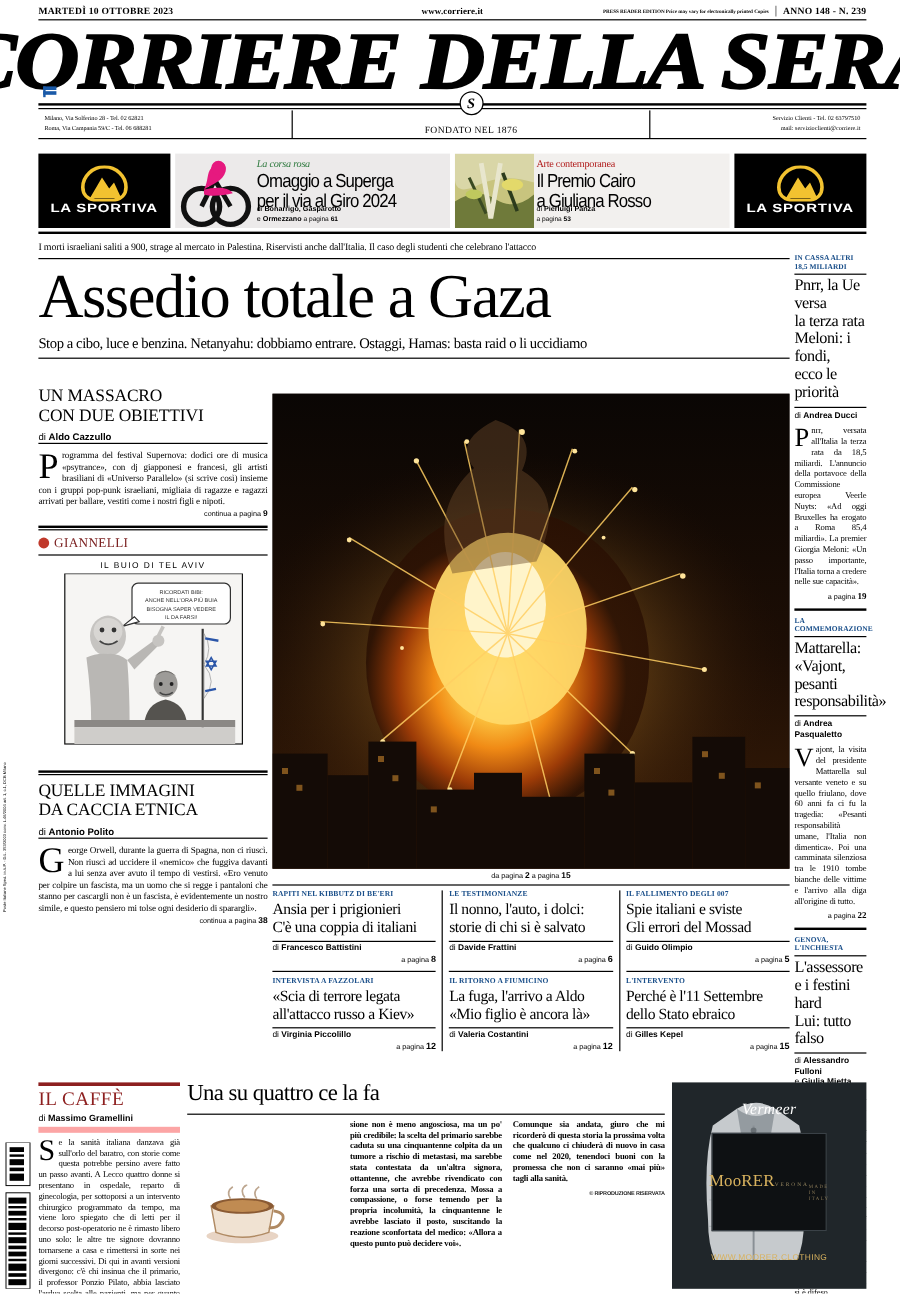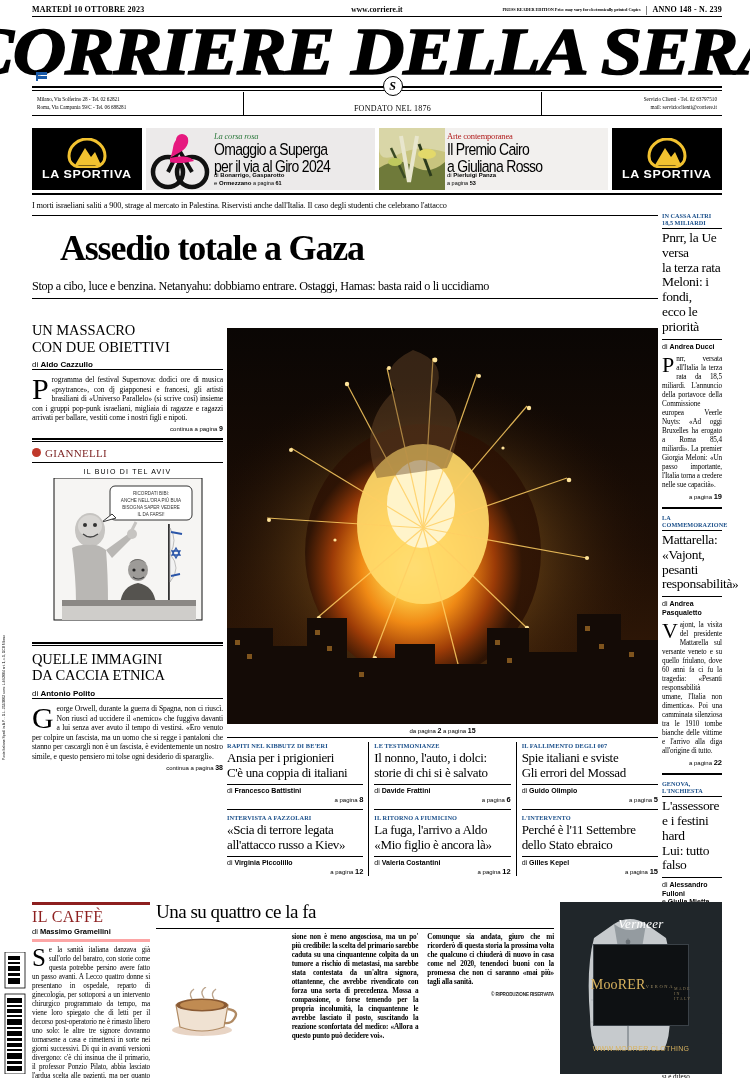--- a/index.html
+++ b/index.html
@@ -143,24 +143,23 @@
   .col-center { position:absolute; left:195px; top:0; width:431px; }
   .col-right  { position:absolute; left:630px; top:0; width:60px; }
 
   
   .strap {
     font-size: 8.3px; line-height: 11px; letter-spacing: -.15px;
     padding-bottom: 4px; border-bottom: 1px solid #000;
     width: 626px;
   }
   .main-head {
-    font-size: 36px; line-height: 56px; letter-spacing: -1.2px;
-    font-weight: bold; margin-top: 4px; width: 626px;
+    font-size: 52px; line-height: 56px; letter-spacing: -1.2px;
+    font-weight: normal; margin-top: 4px; width: 626px;
     white-space: nowrap;
-    margin-left: 28px;
   }
   .sub-head {
     font-size: 12.2px; line-height: 15px; letter-spacing: -.35px;
     margin-top: 3px; padding-bottom: 4px;
     border-bottom: 1.5px solid #000; width: 626px;
   }
 
   
   .op-title {
     font-size: 14.5px; line-height: 16.5px; letter-spacing: -.1px;
@@ -242,32 +241,32 @@
     font-family: "Liberation Sans", sans-serif; font-size: 7px; line-height: 8.5px;
     margin-top: 4px; padding-top: 3px; border-top: 1px solid #000;
   }
   .rby b { font-weight: bold; }
   .rbody {
     font-size: 7.2px; line-height: 9px; text-align: justify;
     margin-top: 4px; letter-spacing: -.12px;
   }
   .rbody .dropcap { float:left; font-size: 22px; line-height: 18px; padding: 1px 2px 0 0; }
   .rpg { font-family: "Liberation Sans", sans-serif; font-size: 6px; text-align:right; margin-top:2px; }
-  .rpg b { font-weight: bold; font-size: 7.5px; }
+  .rpg b { font-weight: bold; font-size: 7.5px; font-family: Liberation Serif, serif; }
   .rsec + .rsec { margin-top: 6px; padding-top: 5px; border-top: 2px solid #000; }
 
   
   .bottom { position: absolute; left: 32px; top: 902px; width: 690px; height: 172px; }
   .caffe-col { position:absolute; left:0; top:0; width: 118px; }
   .caffe-rule { width: 100%; height: 3px; background: #8d1f1f; }
   .caffe-title {
     font-size: 16px; color:#8d1f1f; letter-spacing: .4px;
     text-transform: uppercase; margin-top: 3px;
   }
-  .caffe-by { font-family:"Liberation Sans",sans-serif; font-size:7.5px; margin-top:1px; padding-bottom:3px; border-bottom:3px solid #fca5a5; }
+  .caffe-by { font-family:"Liberation Sans",sans-serif; font-size:7.5px; margin-top:1px; padding-bottom:3px; border-bottom:5px solid #fca5a5; }
   .caffe-by b { font-weight:bold; }
   .caffe-body { font-size: 7.2px; line-height: 9px; text-align: justify; margin-top: 4px; letter-spacing:-.15px; }
   .caffe-body .dropcap { float:left; font-size: 25px; line-height: 21px; padding: 1px 3px 0 0; }
 
   .caffe-main { position:absolute; left:124px; top:0; width: 398px; }
   .caffe-headline { font-size: 19px; line-height: 20px; letter-spacing:-.5px; padding-bottom: 4px; }
   .caffe-cols { display:flex; gap: 9px; margin-top: 2px; border-top:1px solid #000; padding-top: 4px; font-weight: bold; }
   .caffe-cols .cc { flex:1; font-size: 7.2px; line-height: 9px; text-align: justify; letter-spacing:-.15px; }
   .cup { position:absolute; left: 8px; bottom: 2px; width: 78px; height: 52px; }
   .copyr { font-family:"Liberation Sans",sans-serif; font-size:4.6px; text-align:right; margin-top:3px; color:#222; }

